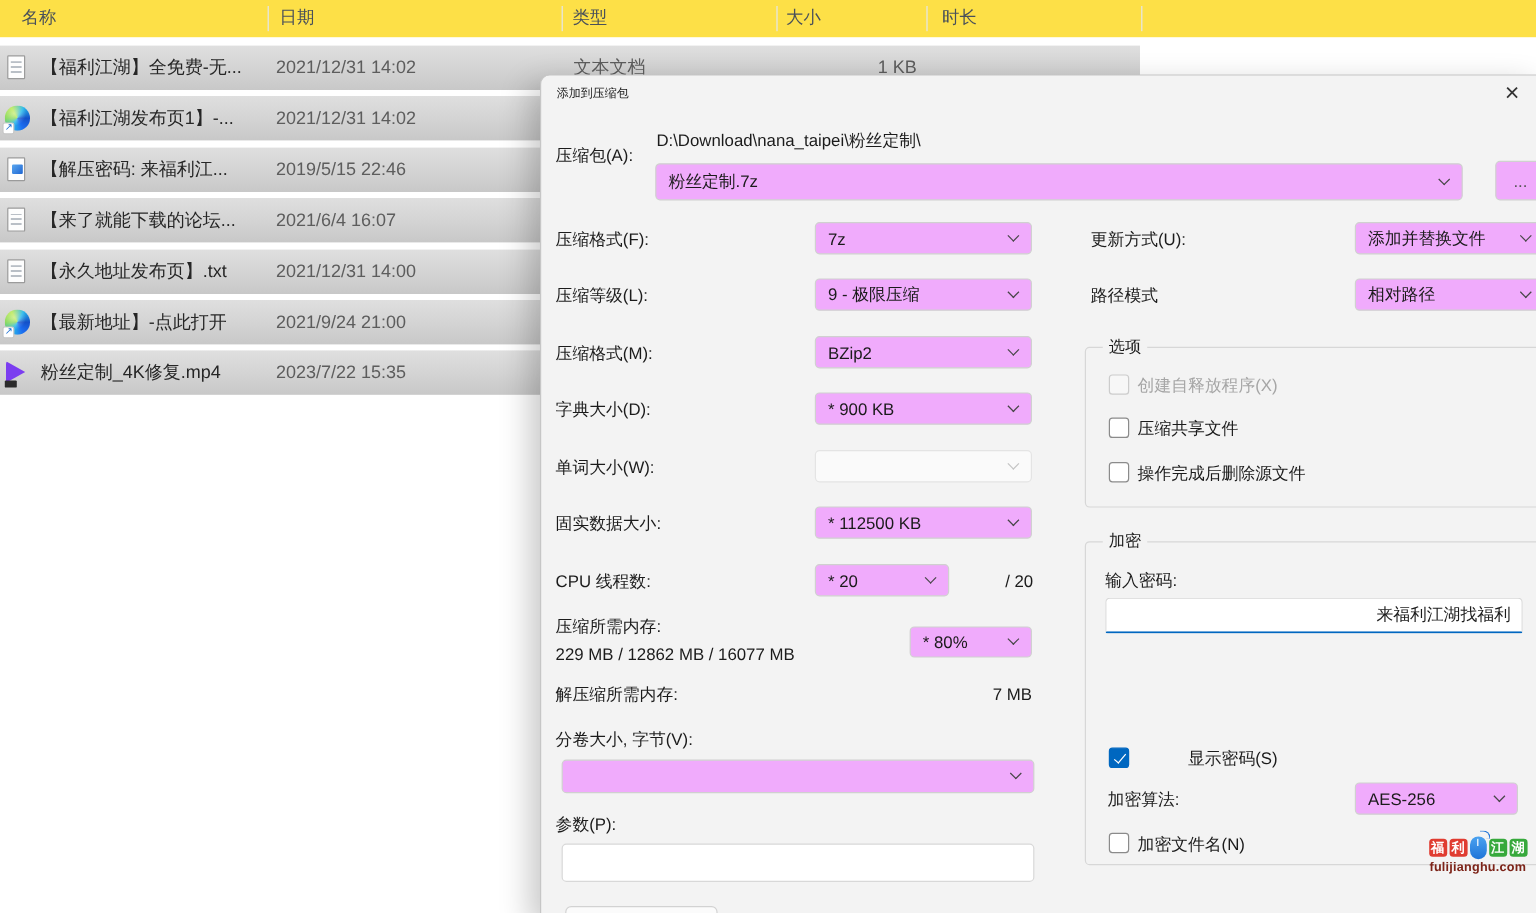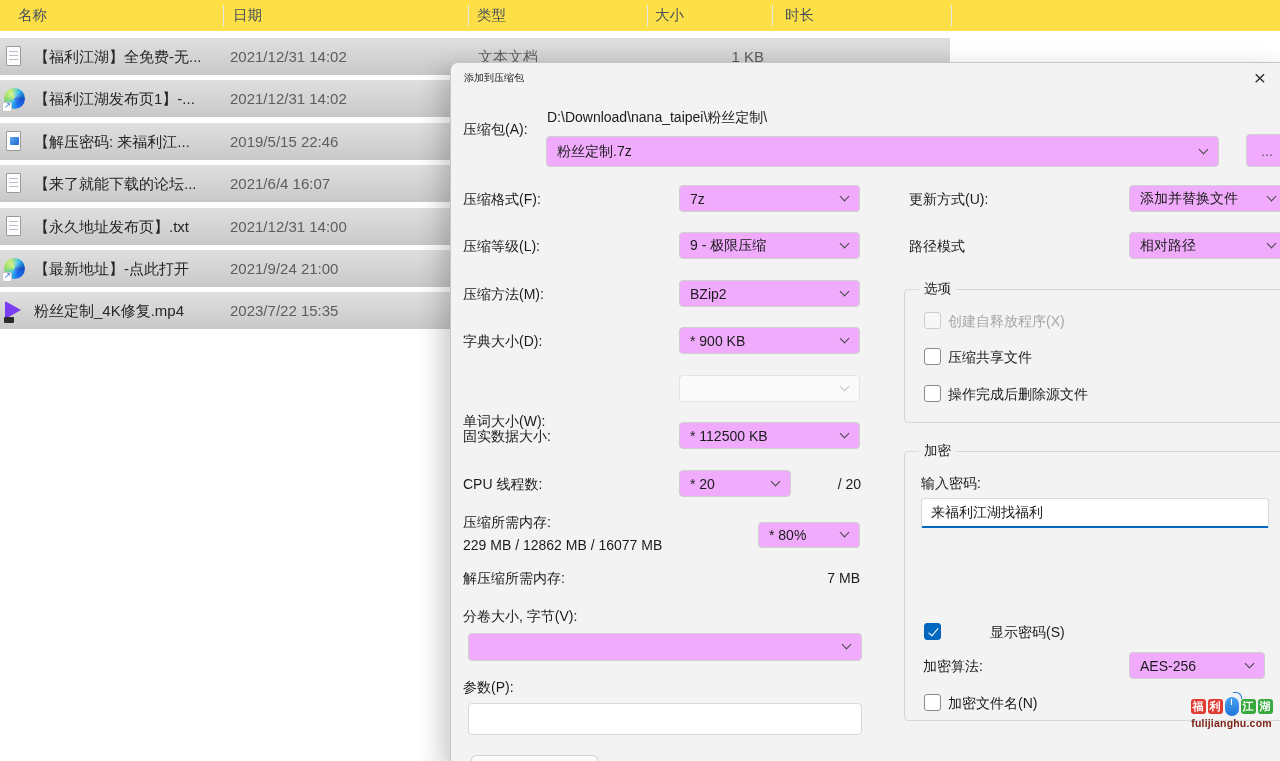--- a/index.html
+++ b/index.html
@@ -52,21 +52,21 @@
   .combo { position:absolute; background:#f0abfc; border:1px solid #d0d0d0; border-radius:4px;
            font-size:14px; color:#1b1b1b; padding:0 26px 0 10px; display:flex; align-items:center;
            white-space:nowrap; overflow:hidden; }
   .chev { position:absolute; right:11px; top:50%; width:7px; height:7px; margin-top:-6px;
           border-right:1.4px solid #464646; border-bottom:1.4px solid #464646; transform:rotate(45deg); }
   .combo.disabled { background:#fafafa; border-color:#e4e4e4; }
   .combo.disabled .chev { border-color:#c3c3c3; }
 
   .tinput { position:absolute; background:#fff; border:1px solid #d8d8d8; border-radius:4px;
             font-size:14px; color:#1b1b1b; padding:0 9px; font-family:inherit; outline:none; }
-  .pw { border-bottom:2px solid #0067c0; border-radius:4px 4px 2px 2px; }
+  .pw { border-bottom:2px solid #0067c0; border-radius:4px 4px 2px 2px;text-align:right; }
 
   .group { position:absolute; border:1px solid #d7d7d7; border-radius:4px; }
   .gtitle { position:absolute; top:-10px; left:14px; background:#f3f3f3; padding:0 5px;
             font-size:13.5px; color:#1b1b1b; }
 
   .cb { position:absolute; width:17px; height:17px; background:#fff; border:1px solid #8b8b8b; border-radius:3px; }
   .cb.checked { background:#0067c0; border-color:#0067c0; }
   .cb.checked::after { content:""; position:absolute; left:5.5px; top:2px; width:4px; height:8.5px;
             border-right:1.7px solid #fff; border-bottom:1.7px solid #fff; transform:rotate(40deg); }
   .cb.disabled { border-color:#cccccc; background:#f7f7f7; }
@@ -182,33 +182,33 @@
       <span>7z</span>
         <i class="chev"></i>
       </div>
 
     <div class="dlabel" style="left:12px; top:175px;">压缩等级(L):</div>
     <div class="combo" style="left:228px; top:169px; width:181px; height:27px;">
       <span>9 - 极限压缩</span>
         <i class="chev"></i>
       </div>
 
-    <div class="dlabel" style="left:12px; top:223px;">压缩方法(M):</div>
+    <div class="dlabel" style="left:12px; top:223px;">压缩格式(M):</div>
     <div class="combo" style="left:228px; top:217px; width:181px; height:27px;">
       <span>BZip2</span>
         <i class="chev"></i>
       </div>
 
     <div class="dlabel" style="left:12px; top:270px;">字典大小(D):</div>
     <div class="combo" style="left:228px; top:264px; width:181px; height:27px;">
       <span>* 900 KB</span>
         <i class="chev"></i>
       </div>
 
-    <div class="dlabel" style="left:12px; top:318px;margin-top:32px;">单词大小(W):</div>
+    <div class="dlabel" style="left:12px; top:318px;">单词大小(W):</div>
     <div class="combo disabled" style="left:228px; top:312px; width:181px; height:27px;">
       <span></span>
         <i class="chev"></i>
       </div>
 
     <div class="dlabel" style="left:12px; top:365px;">固实数据大小:</div>
     <div class="combo" style="left:228px; top:359px; width:181px; height:27px;">
       <span>* 112500 KB</span>
         <i class="chev"></i>
       </div>

